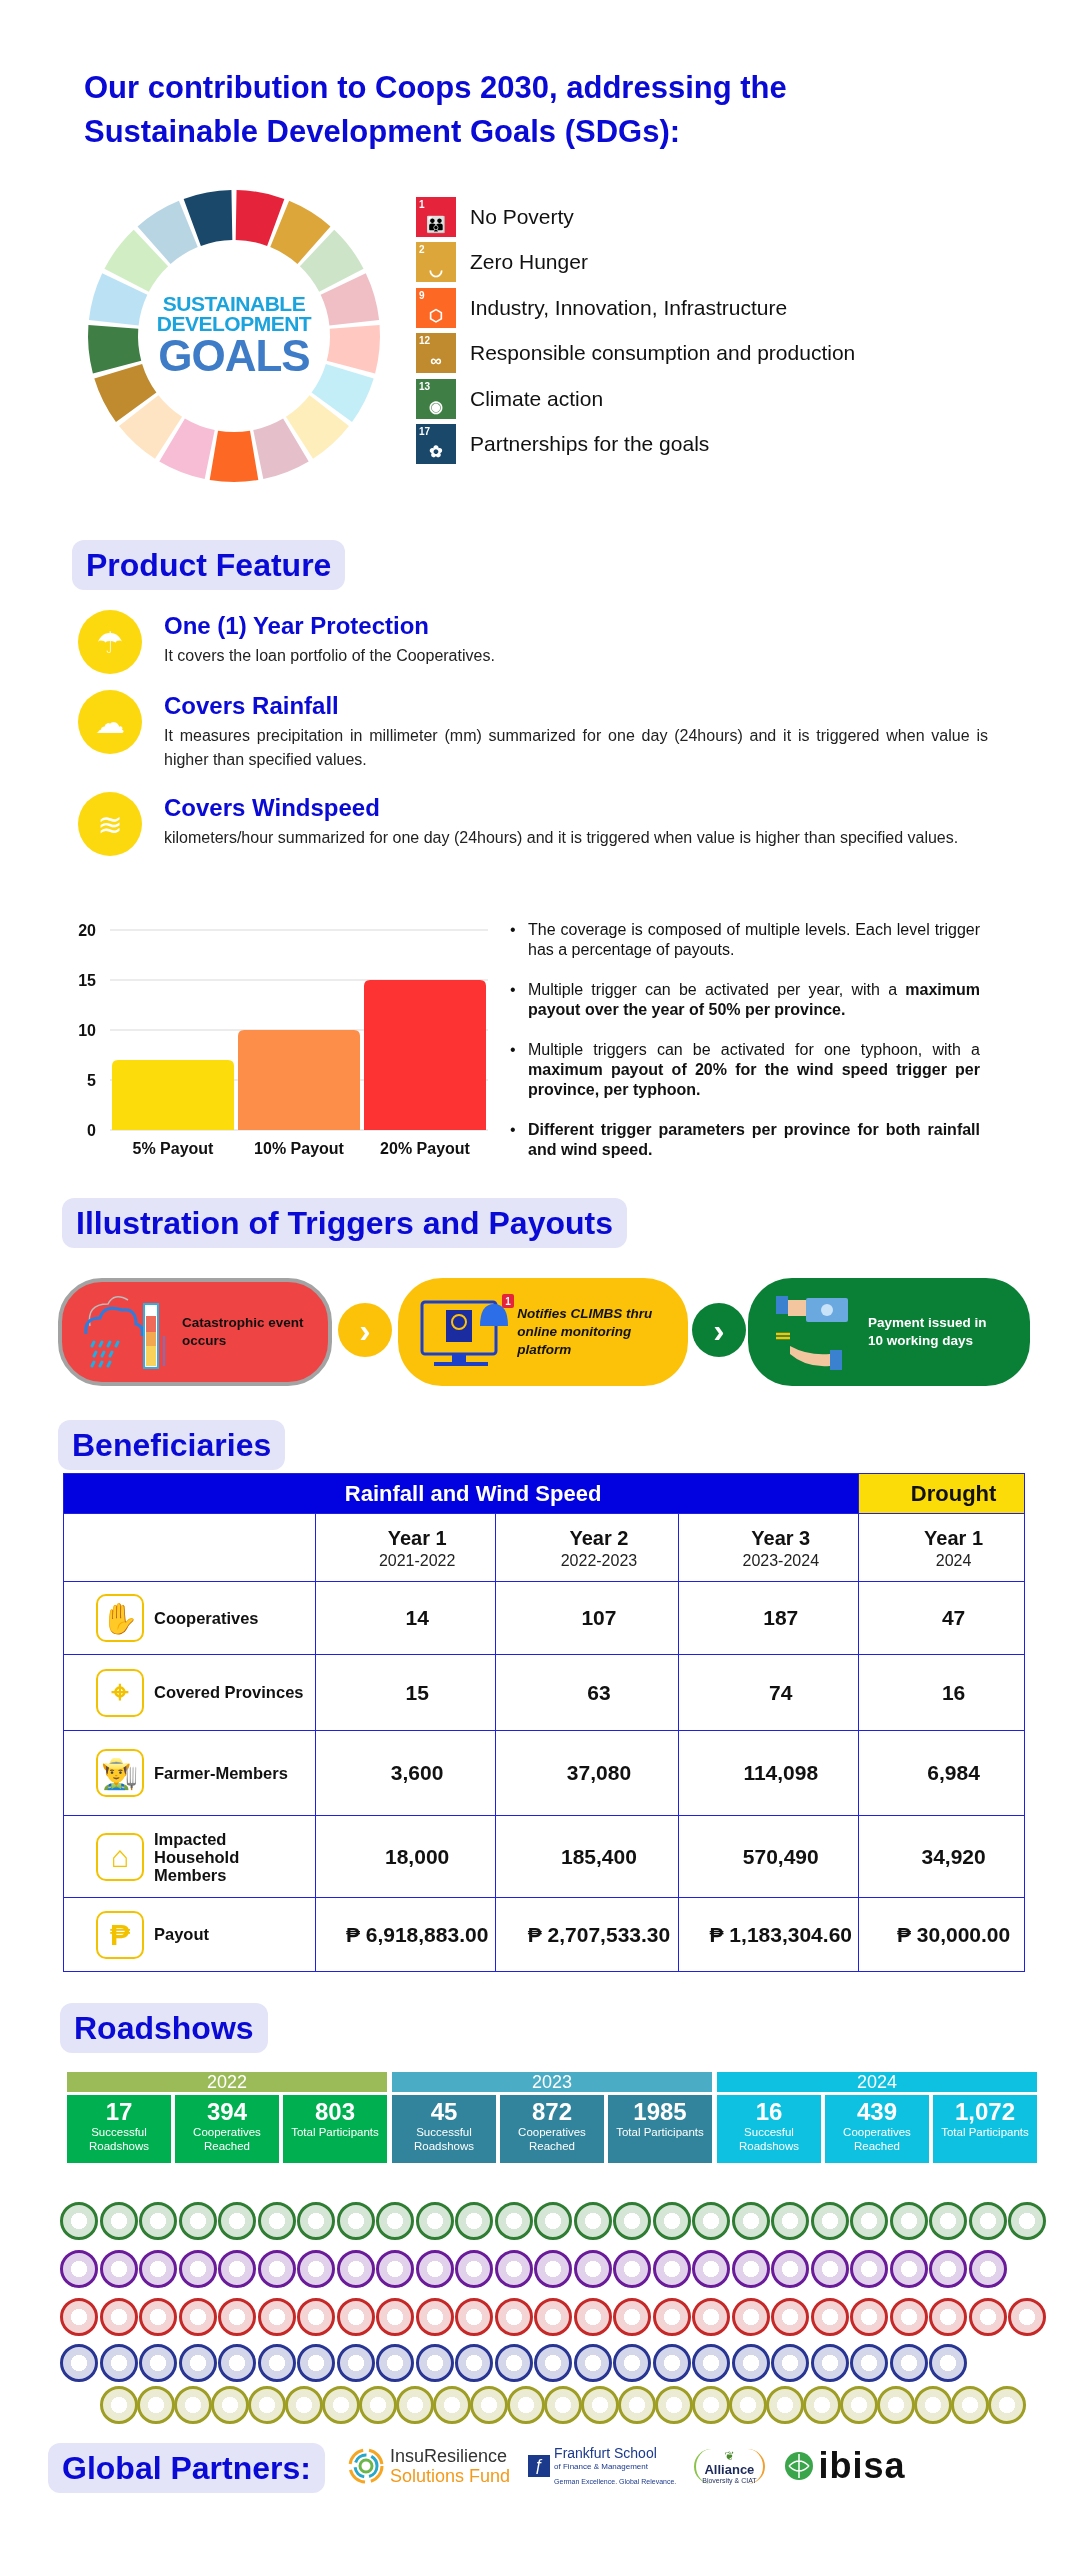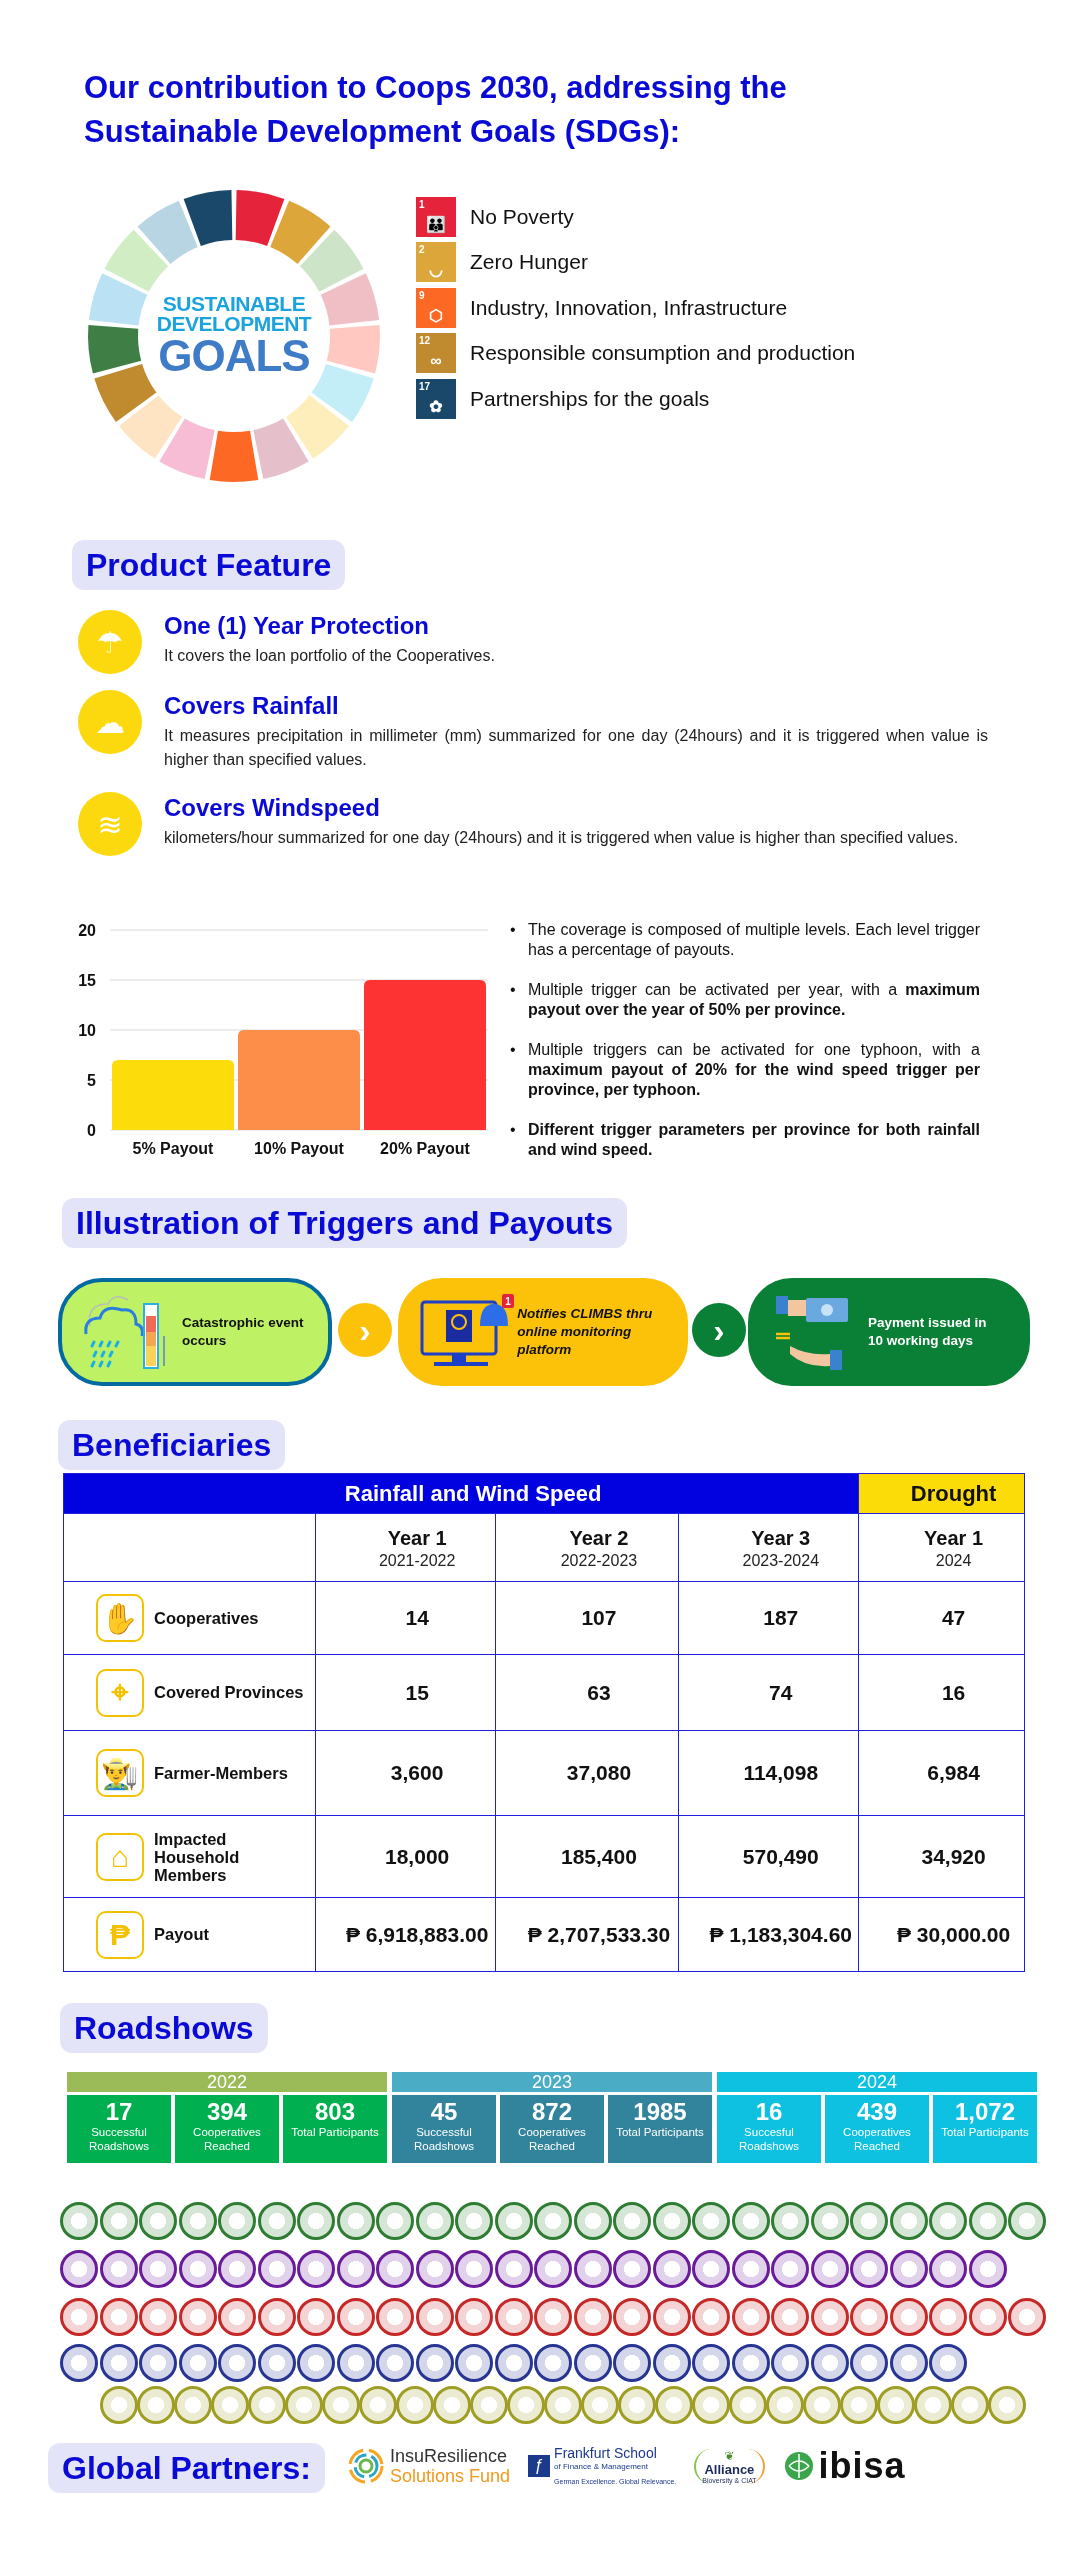--- a/index.html
+++ b/index.html
@@ -127,20 +127,27 @@
     <span class="sdg-label">Industry, Innovation, Infrastructure</span>
   </div>
   <div class="sdg-item">
     <div class="sdg-icon" style="background:#bf8b2e">
         <span class="num">12</span>
         <span class="glyph">∞</span>
       </div>
     <span class="sdg-label">Responsible consumption and production</span>
   </div>
   <div class="sdg-item">
+    <div class="sdg-icon" style="background:#3f7e44">
+        <span class="num">13</span>
+        <span class="glyph">◉</span>
+      </div>
+    <span class="sdg-label">Climate action</span>
+  </div>
+  <div class="sdg-item">
     <div class="sdg-icon" style="background:#19486a">
         <span class="num">17</span>
         <span class="glyph">✿</span>
       </div>
     <span class="sdg-label">Partnerships for the goals</span>
   </div>
 </div>
 
 <div class="pill-title" style="left:72px; top:540px;">Product Feature</div>
 
@@ -183,21 +190,21 @@
 
 <ul id="bullets" class="abs">
     <li><span>The coverage is composed of multiple levels. Each level trigger has a percentage of payouts.</span></li>
     <li><span>Multiple trigger can be activated per year, with a </span><b>maximum payout over the year of 50% per province.</b></li>
     <li><span>Multiple triggers can be activated for one typhoon, with a </span><b>maximum payout of 20% for the wind speed trigger per province, per typhoon.</b></li>
     <li><b>Different trigger parameters per province for both rainfall and wind speed.</b></li>
   </ul>
 
 <div class="pill-title" style="left:62px; top:1198px;">Illustration of Triggers and Payouts</div>
 
-<div class="flow-box" style="left:58px; width:274px; border:4px solid #0369a1; background:#bef264;">
+<div class="flow-box" style="left:58px; width:274px; border:4px solid #a3a3a3; background:#ef4444;">
   <svg width="100" height="84" style="margin-left:16px;">
     <path d="M12 36 q-4 -22 18 -22 q6 -12 20 -4" fill="none" stroke="#bbb" stroke-width="1.5"></path>
     <path d="M8 44 q-2 -16 14 -16 q4 -14 22 -8 q14 -2 14 14 q8 2 6 12" fill="none" stroke="#2b7ee0" stroke-width="3"></path>
     <g stroke="#18b0e6" stroke-width="3" stroke-linecap="round">
       <line x1="16" y1="52" x2="14" y2="56"></line>
         <line x1="24" y1="52" x2="22" y2="56"></line>
         <line x1="32" y1="52" x2="30" y2="56"></line>
         <line x1="40" y1="52" x2="38" y2="56"></line>
       <line x1="18" y1="62" x2="16" y2="66"></line>
         <line x1="26" y1="62" x2="24" y2="66"></line>

